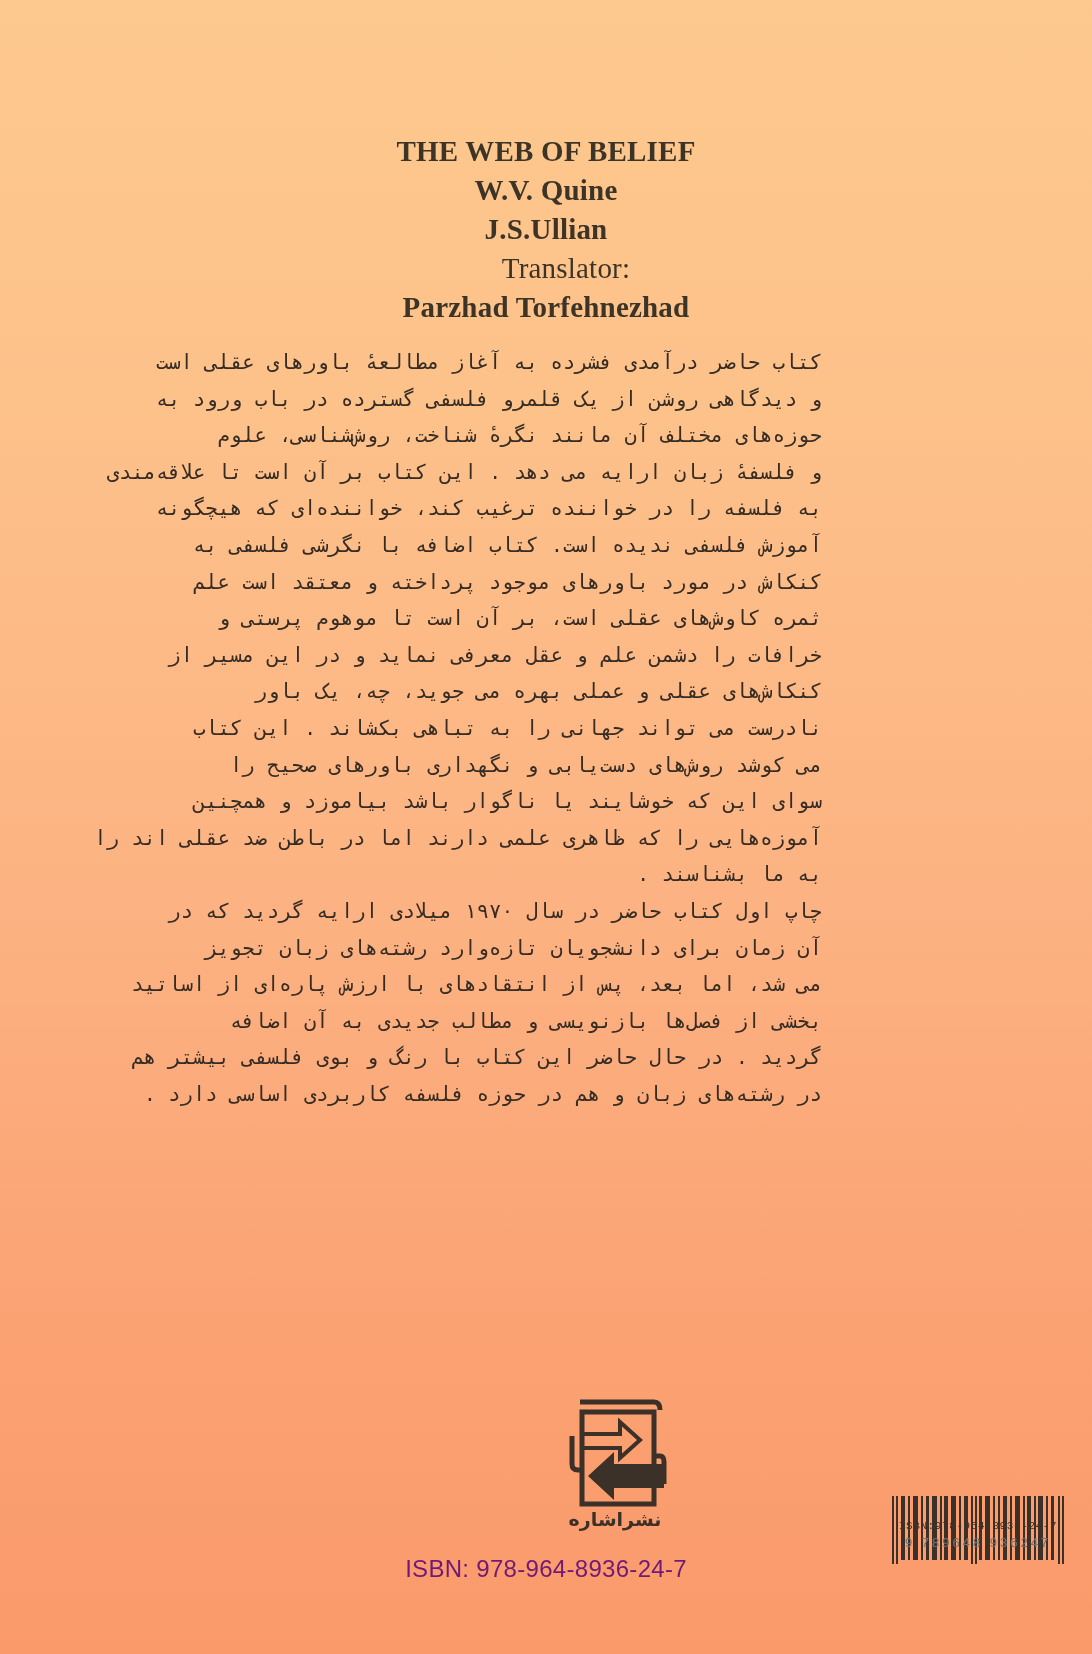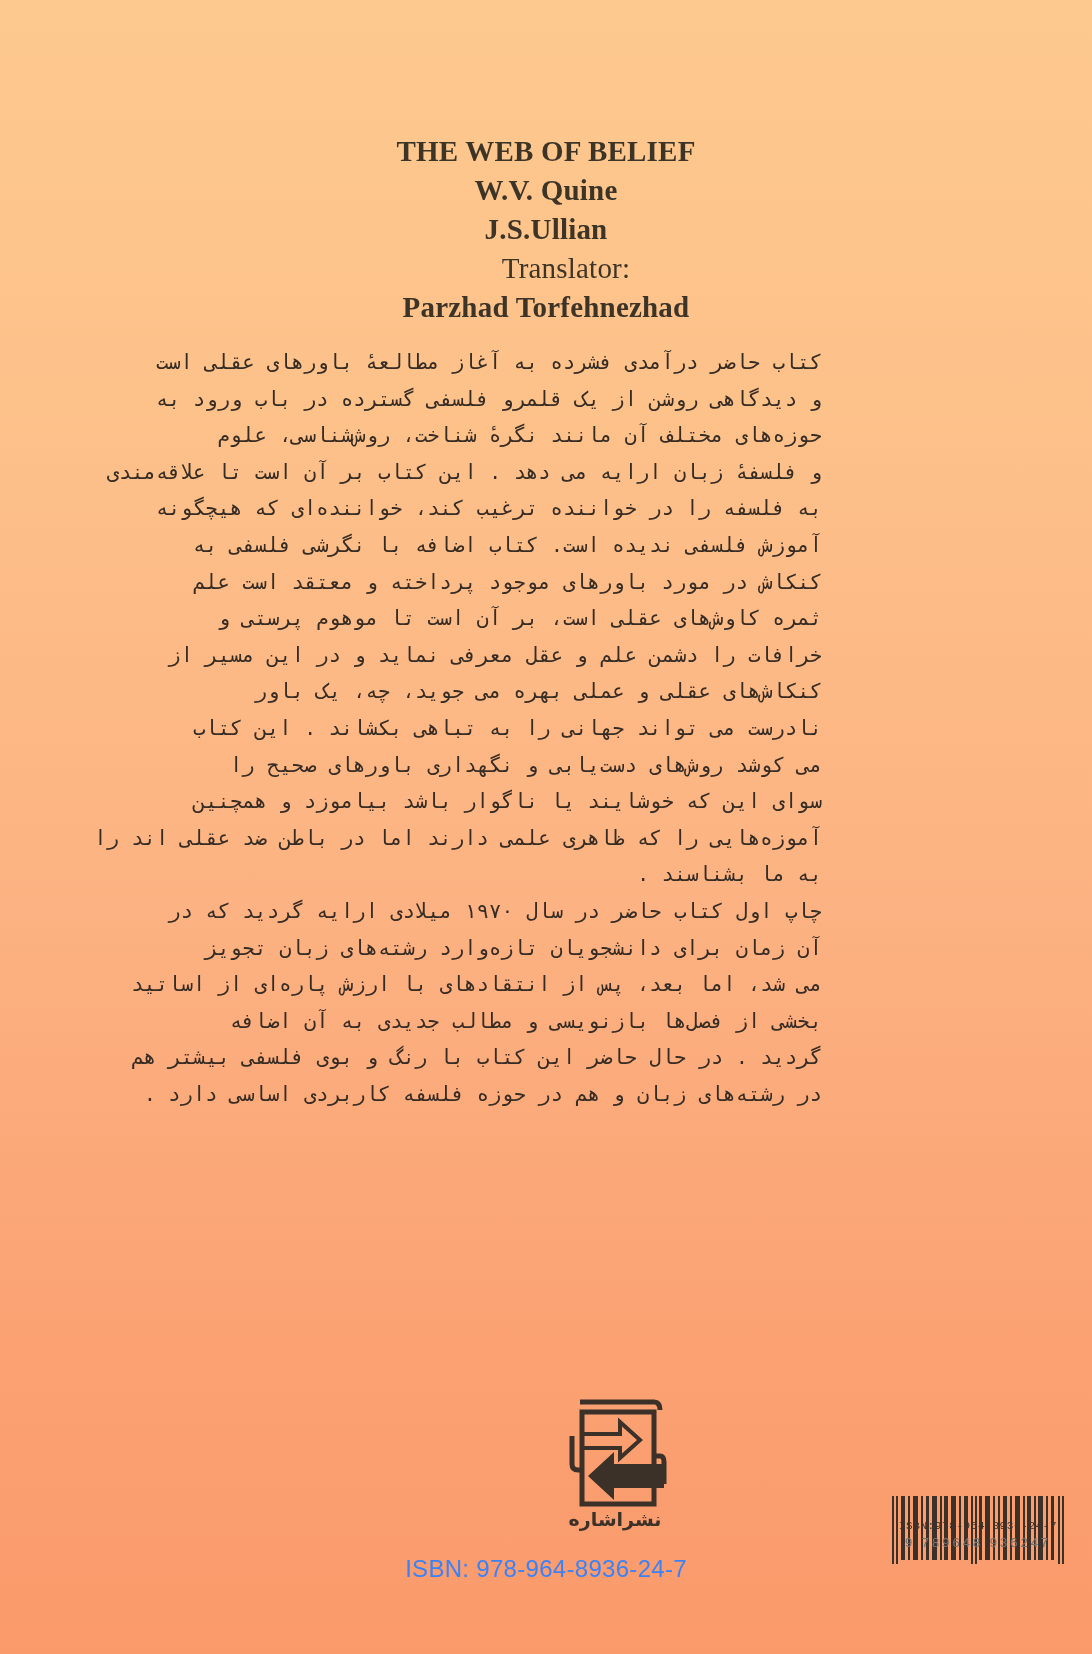--- a/index.html
+++ b/index.html
@@ -76,21 +76,21 @@
       color: #3b3128;
     }
     .isbn-main {
       position: absolute;
       left: 0;
       width: 1092px;
       top: 1555px;
       text-align: center;
       font-family: "Liberation Sans", sans-serif;
       font-size: 24px;
-      color: #3b82f6;
+      color: #701a75;
       letter-spacing: 0.3px;
     }
     .barcode {
       position: absolute;
       left: 878px;
       top: 1478px;
       width: 200px;
       height: 90px;
     }
     .barcode-isbn {

